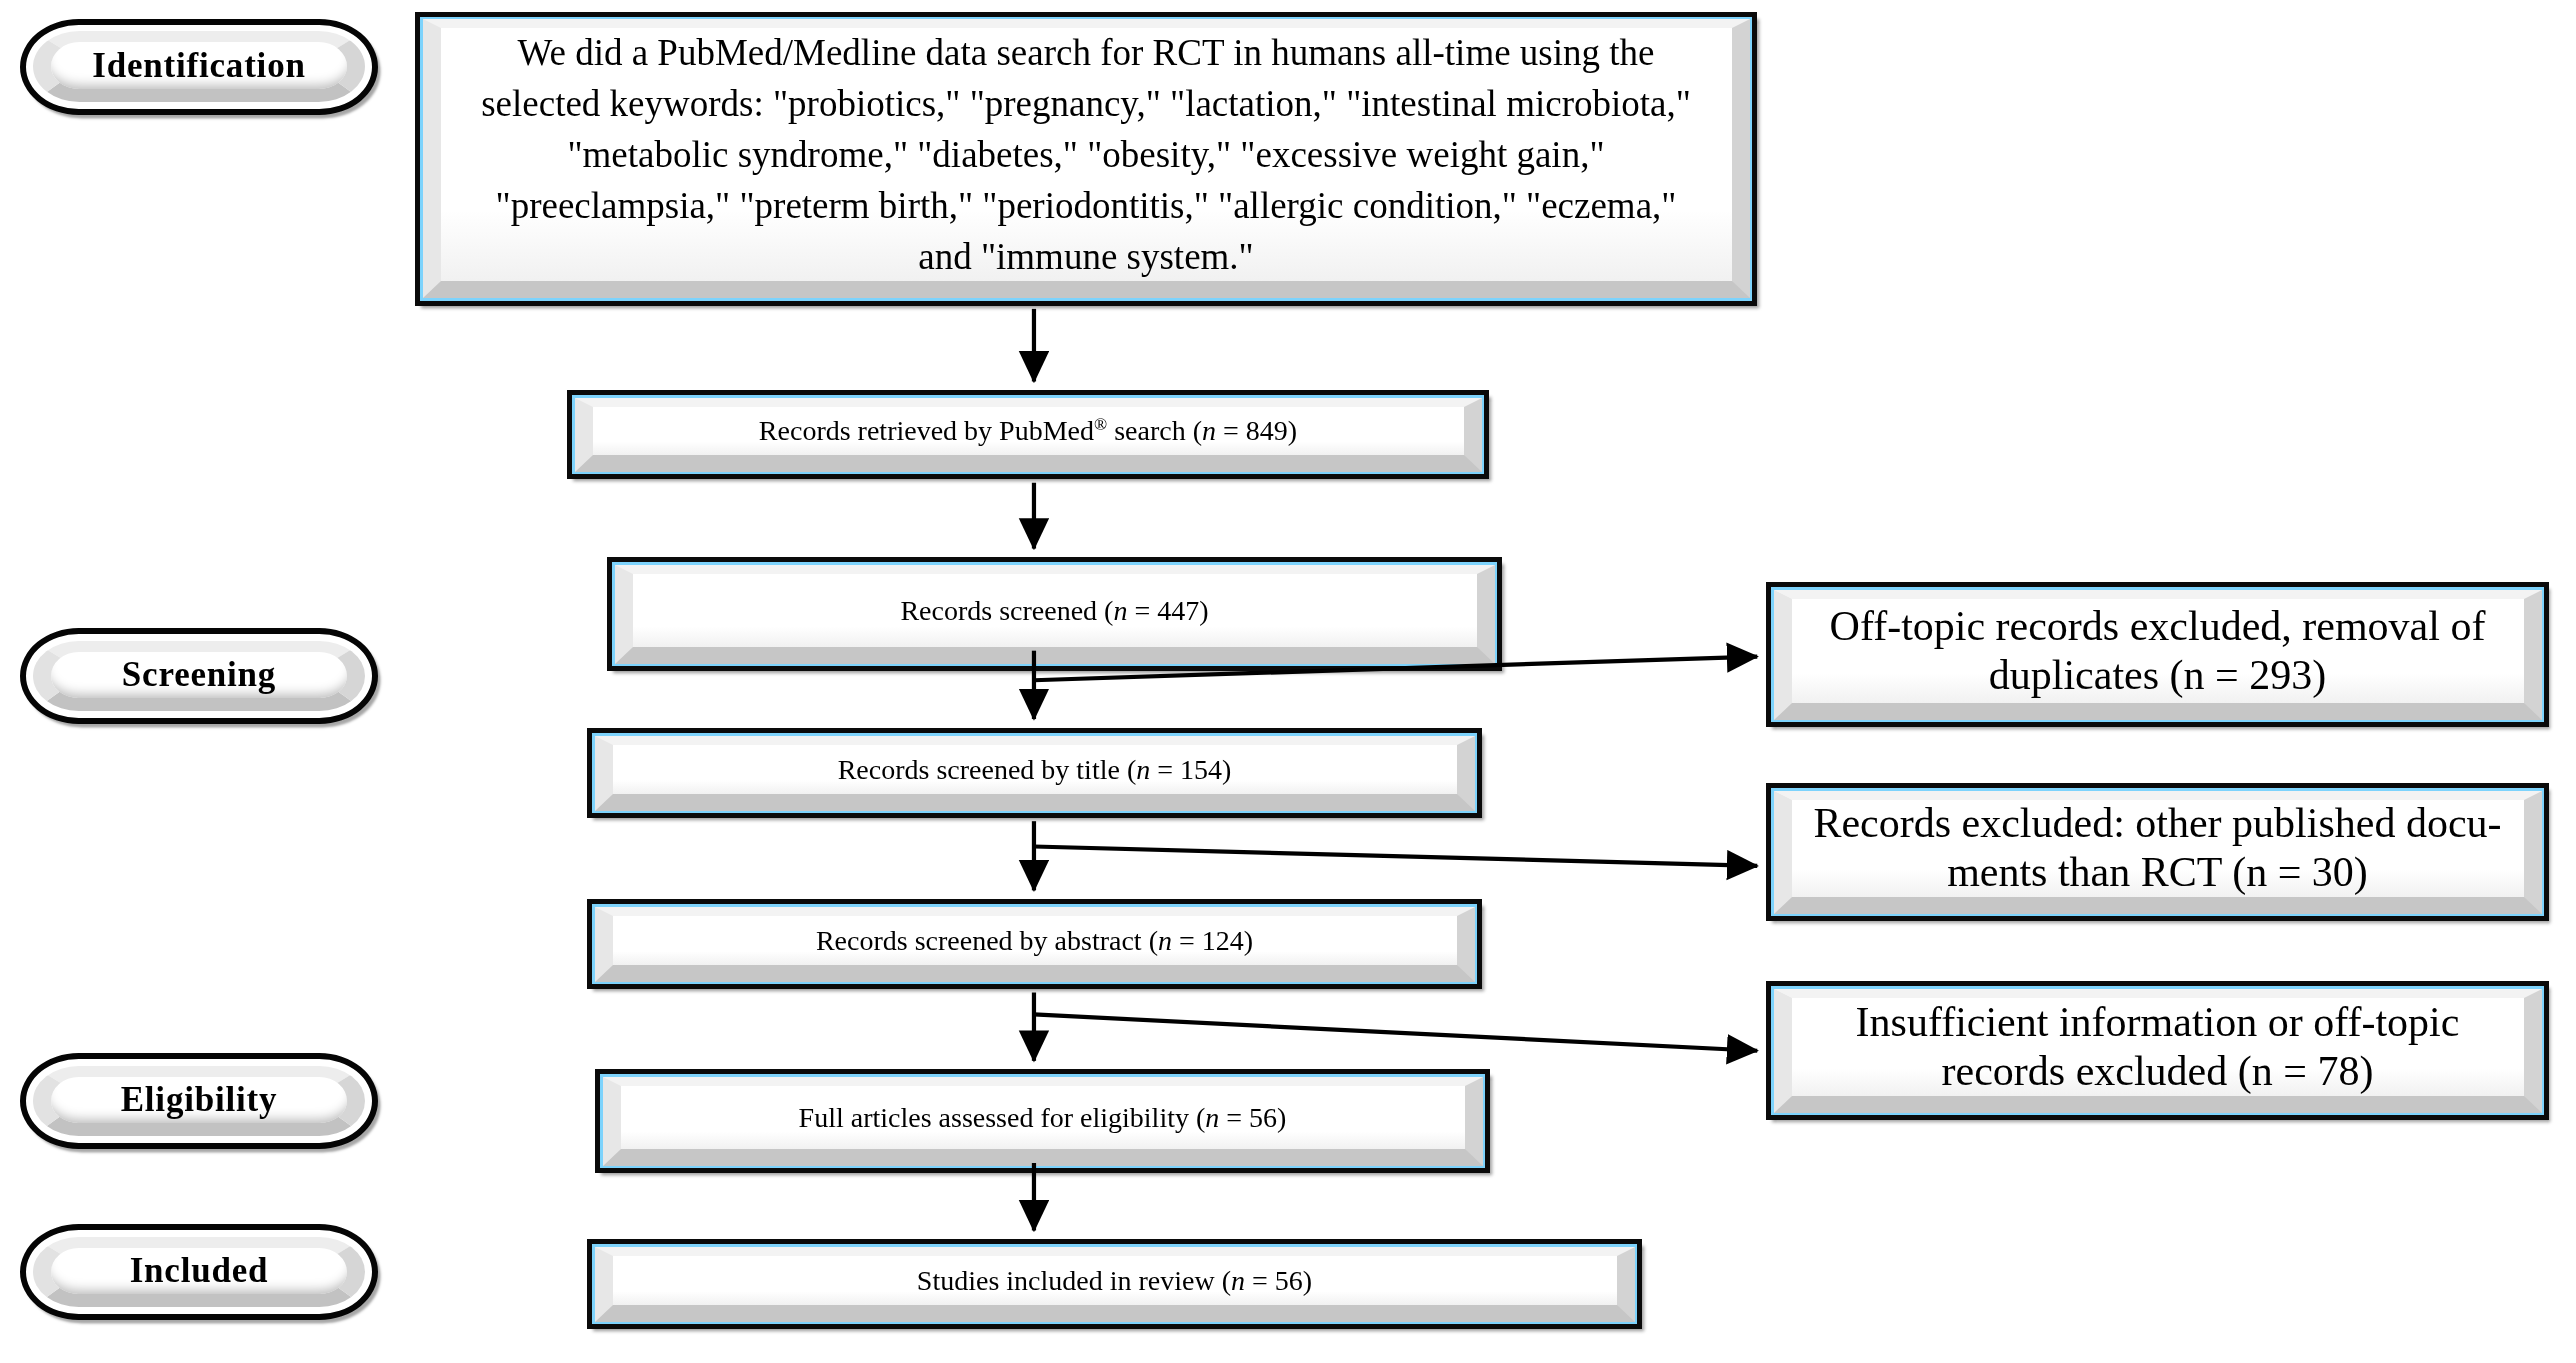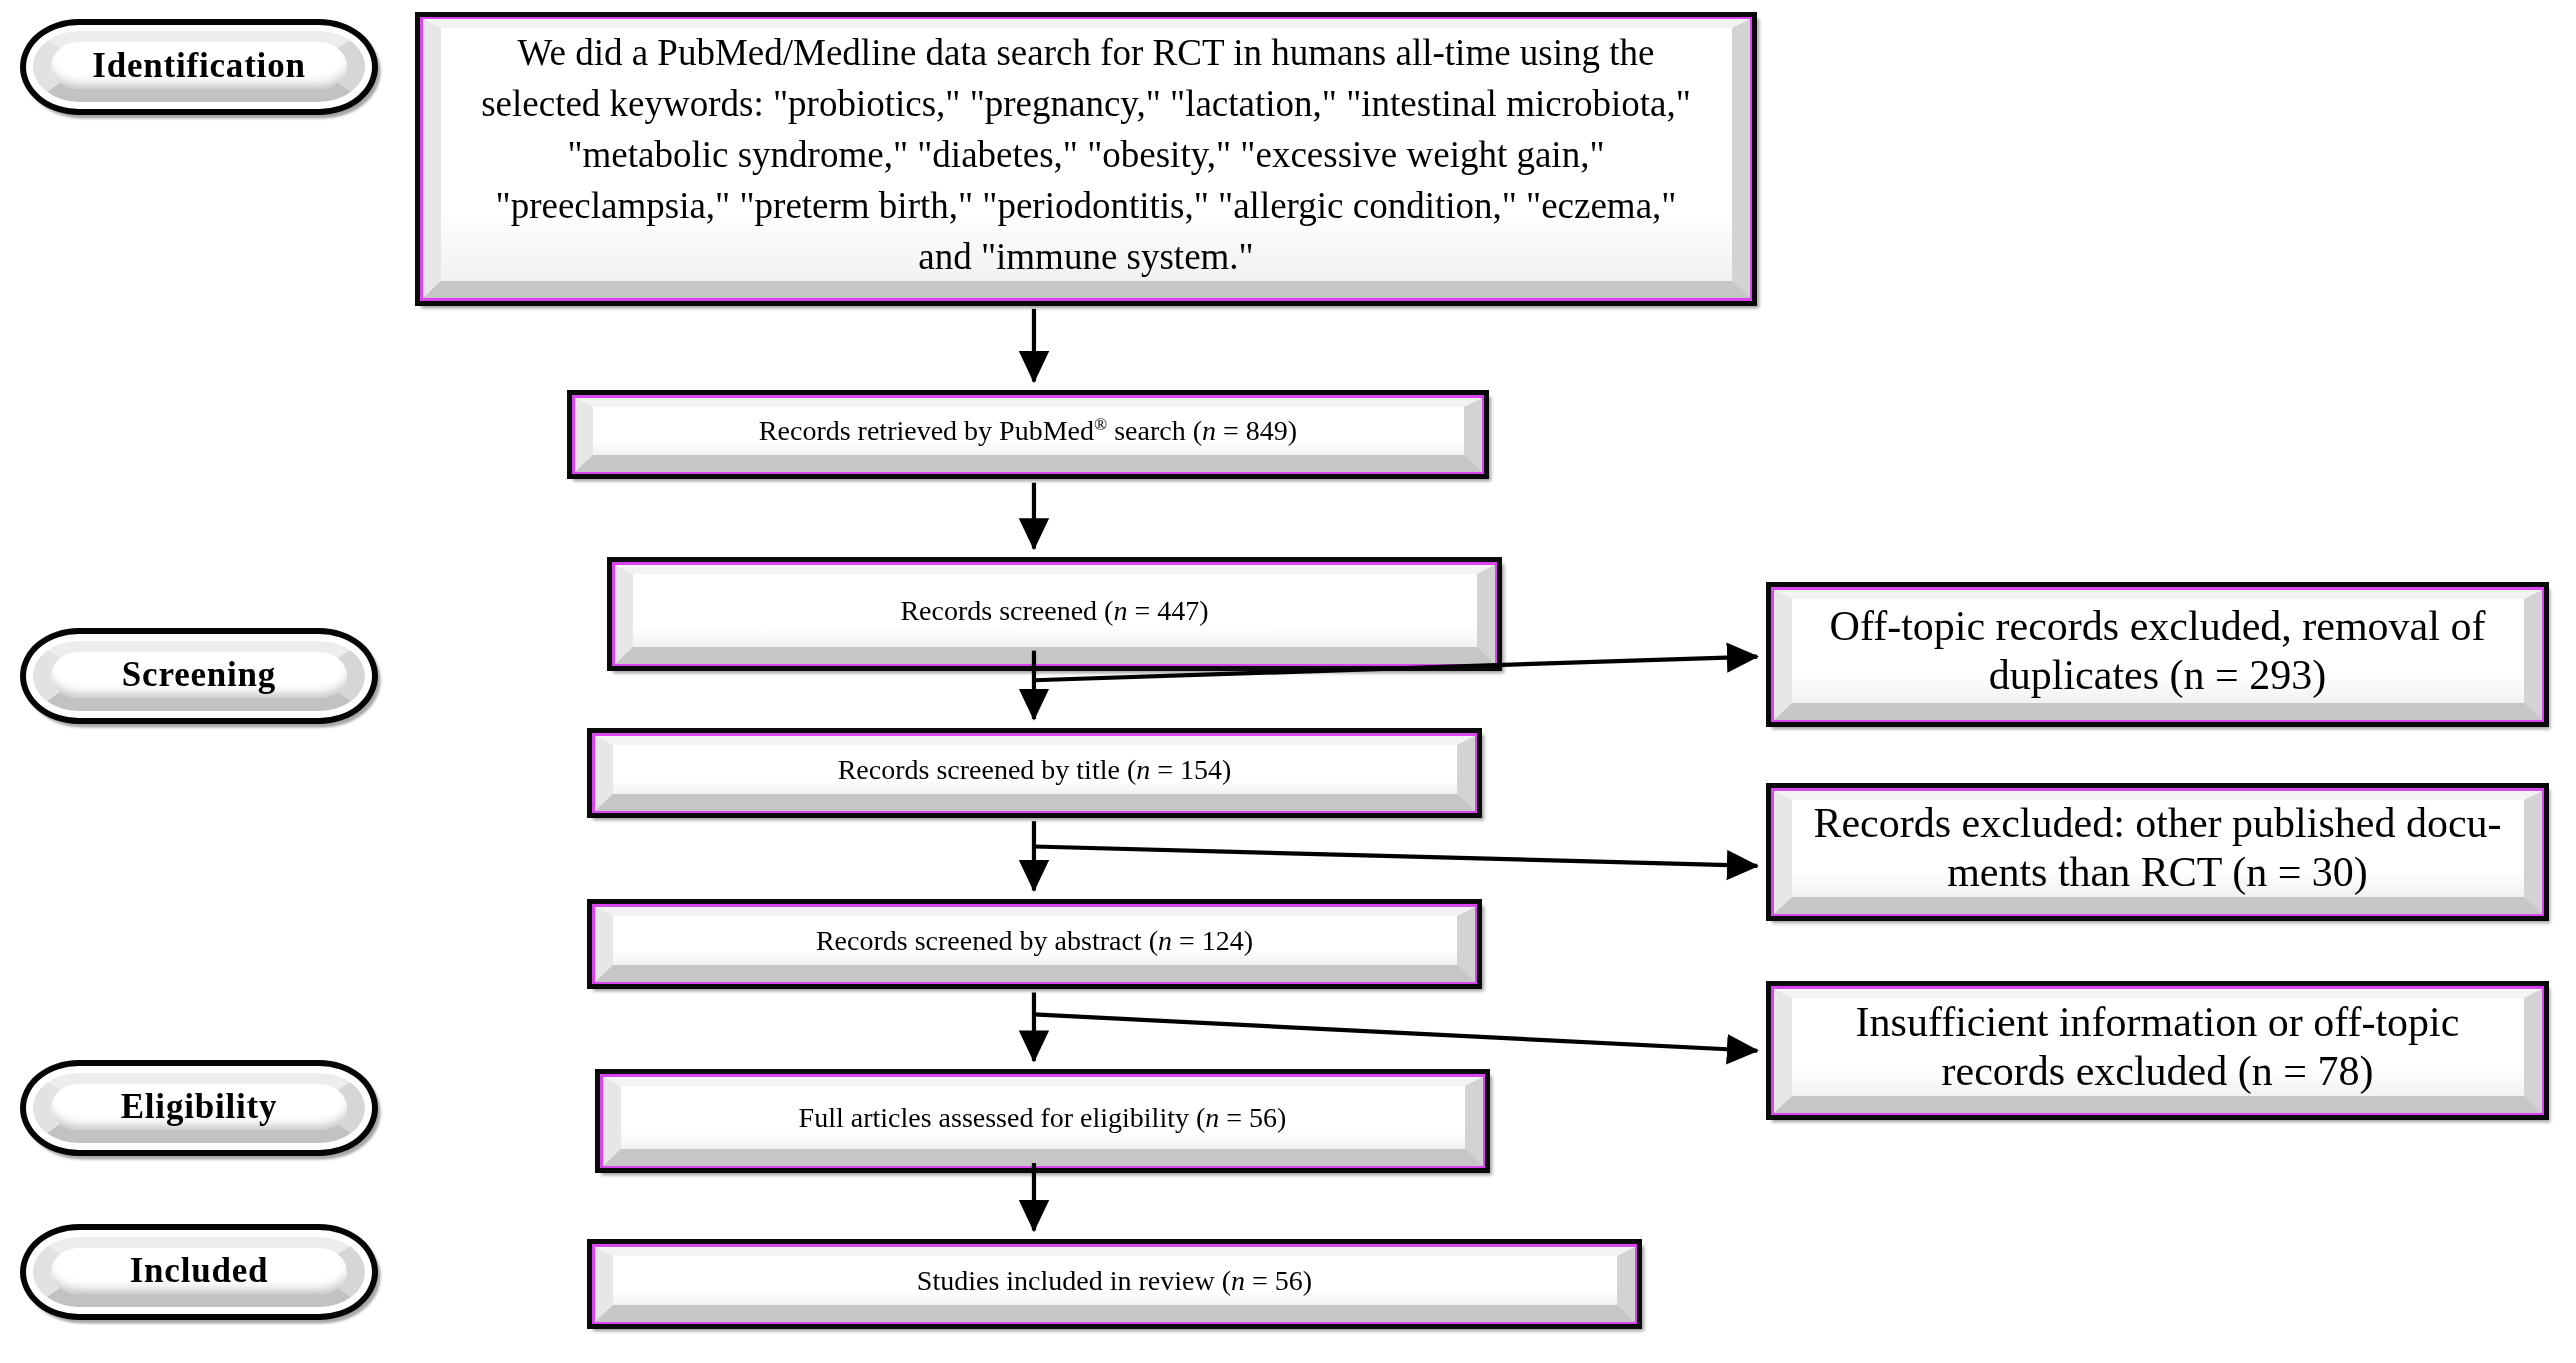--- a/index.html
+++ b/index.html
@@ -10,21 +10,21 @@
     height: 1363px;
     background: #ffffff;
     font-family: "Liberation Serif", "DejaVu Serif", serif;
     color: #000000;
     overflow: hidden;
   }
 
   
   .box {
     position: absolute;
-    background: #d946ef;
+    background: #7dd3fc;
     border: 5.9px solid #0a0a0a;
     box-shadow: 4.2px 5px 3.4px -1.7px rgba(0,0,0,0.40);
   }
   .bevel {
     position: absolute;
     inset: 2.5px;
     border-style: solid;
     border-width: 9.3px 18.6px 17px 18.6px;
     border-color: #f3f3f3 #d3d3d3 #c6c6c6 #e7e7e7;
     background: linear-gradient(180deg, #ffffff 0%, #ffffff 72%, #f1f1f1 100%);
@@ -90,21 +90,21 @@
   <div class="oval" style="left:20px; top:18.6px;">
     <div class="oval-bevel">
       <span class="oval-text">Identification</span>
     </div>
   </div>
   <div class="oval" style="left:20px; top:616px;margin-top:12px;">
     <div class="oval-bevel">
       <span class="oval-text">Screening</span>
     </div>
   </div>
-  <div class="oval" style="left:20px; top:1053px;margin-top:7px;">
+  <div class="oval" style="left:20px; top:1053px;">
     <div class="oval-bevel">
       <span class="oval-text">Eligibility</span>
     </div>
   </div>
   <div class="oval" style="left:20px; top:1224px;">
     <div class="oval-bevel">
       <span class="oval-text">Included</span>
     </div>
   </div>
 

